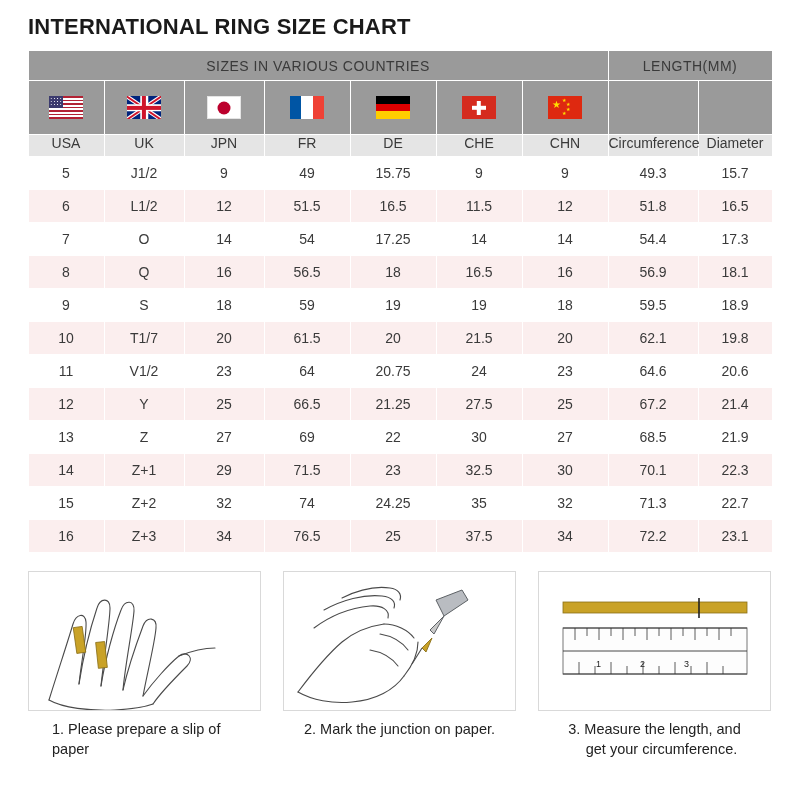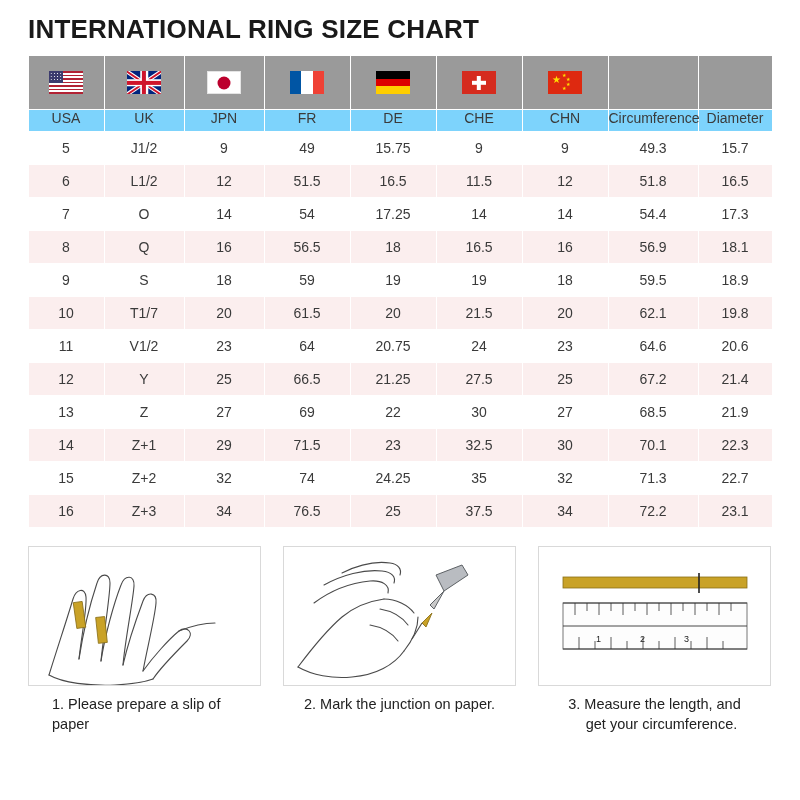--- a/index.html
+++ b/index.html
@@ -9,21 +9,21 @@
     background: #ffffff;
     font-family: "Liberation Sans", sans-serif;
     color: #333;
   }
   .page {
     width: 800px; height: 800px;
     position: relative;
     padding: 0;
   }
   .title {
-    font-size: 26px;
+    font-size: 22px;
     font-weight: bold;
     color: #1a1a1a;
     letter-spacing: 0.2px;
     padding: 14px 0 10px 28px;
     font-family: "Liberation Sans", sans-serif;
   }
   table.chart {
     width: 744px;
     margin: 0 auto;
     border-collapse: collapse;
@@ -50,21 +50,21 @@
     height: 54px;
     vertical-align: middle;
   }
   .hdr-flags .flagwrap {
     display: flex;
     align-items: center;
     justify-content: center;
     height: 34px;
   }
   .hdr-labels td {
-    background: #7dd3fc;
+    background: #e5e5e5;
     color: #ffffff;
     font-size: 12.5px;
     height: 22px;
     vertical-align: top;
     padding-bottom: 6px;
   }
   
   .hdr-flags td, .hdr-labels td { border-color: #9a9a9a; }
   .hdr-band th { border-color: #ffffff; }
 
@@ -166,20 +166,24 @@
         <col style="width:80px">
         <col style="width:80px">
       <col style="width:86px">
         <col style="width:86px">
         <col style="width:86px">
       <col style="width:86px">
         <col style="width:90px">
         <col style="width:74px">
     </colgroup>
     <thead>
+      <tr class="hdr-band">
+        <th colspan="7">SIZES IN VARIOUS COUNTRIES</th>
+        <th colspan="2">LENGTH(MM)</th>
+      </tr>
       <tr class="hdr-flags">
         <td>
           <div class="flagwrap">
               <span class="flag flag-usa">
             <span class="stripes"></span>
                 <span class="canton"></span>
           </span>
             </div>
         </td>
         <td>

